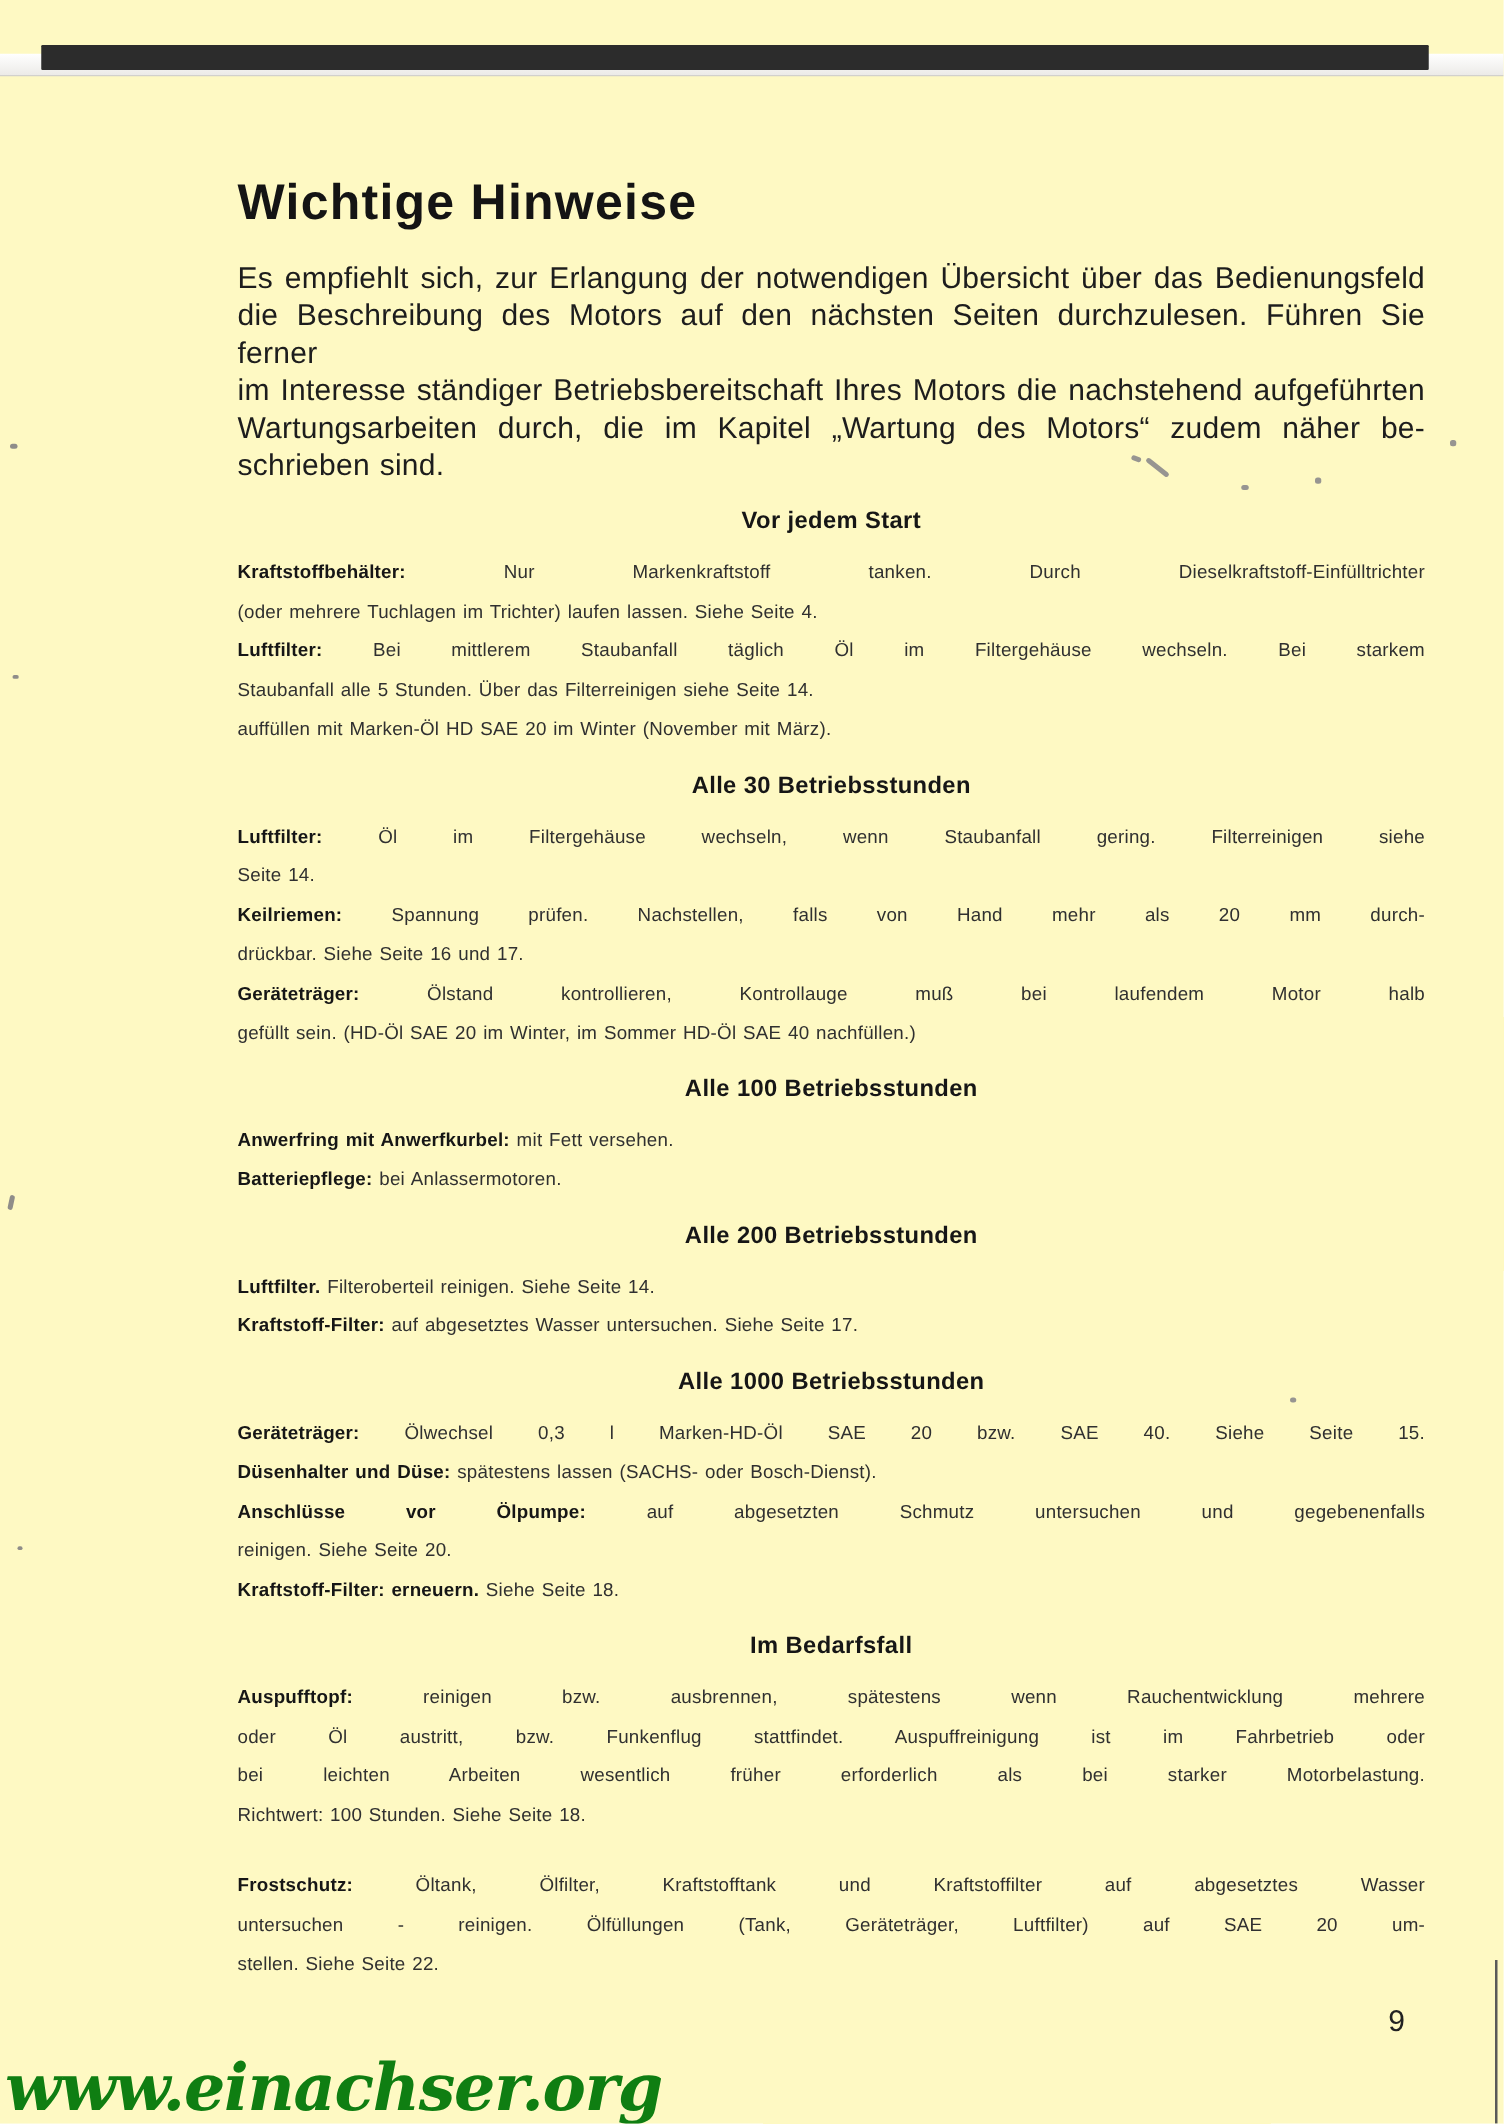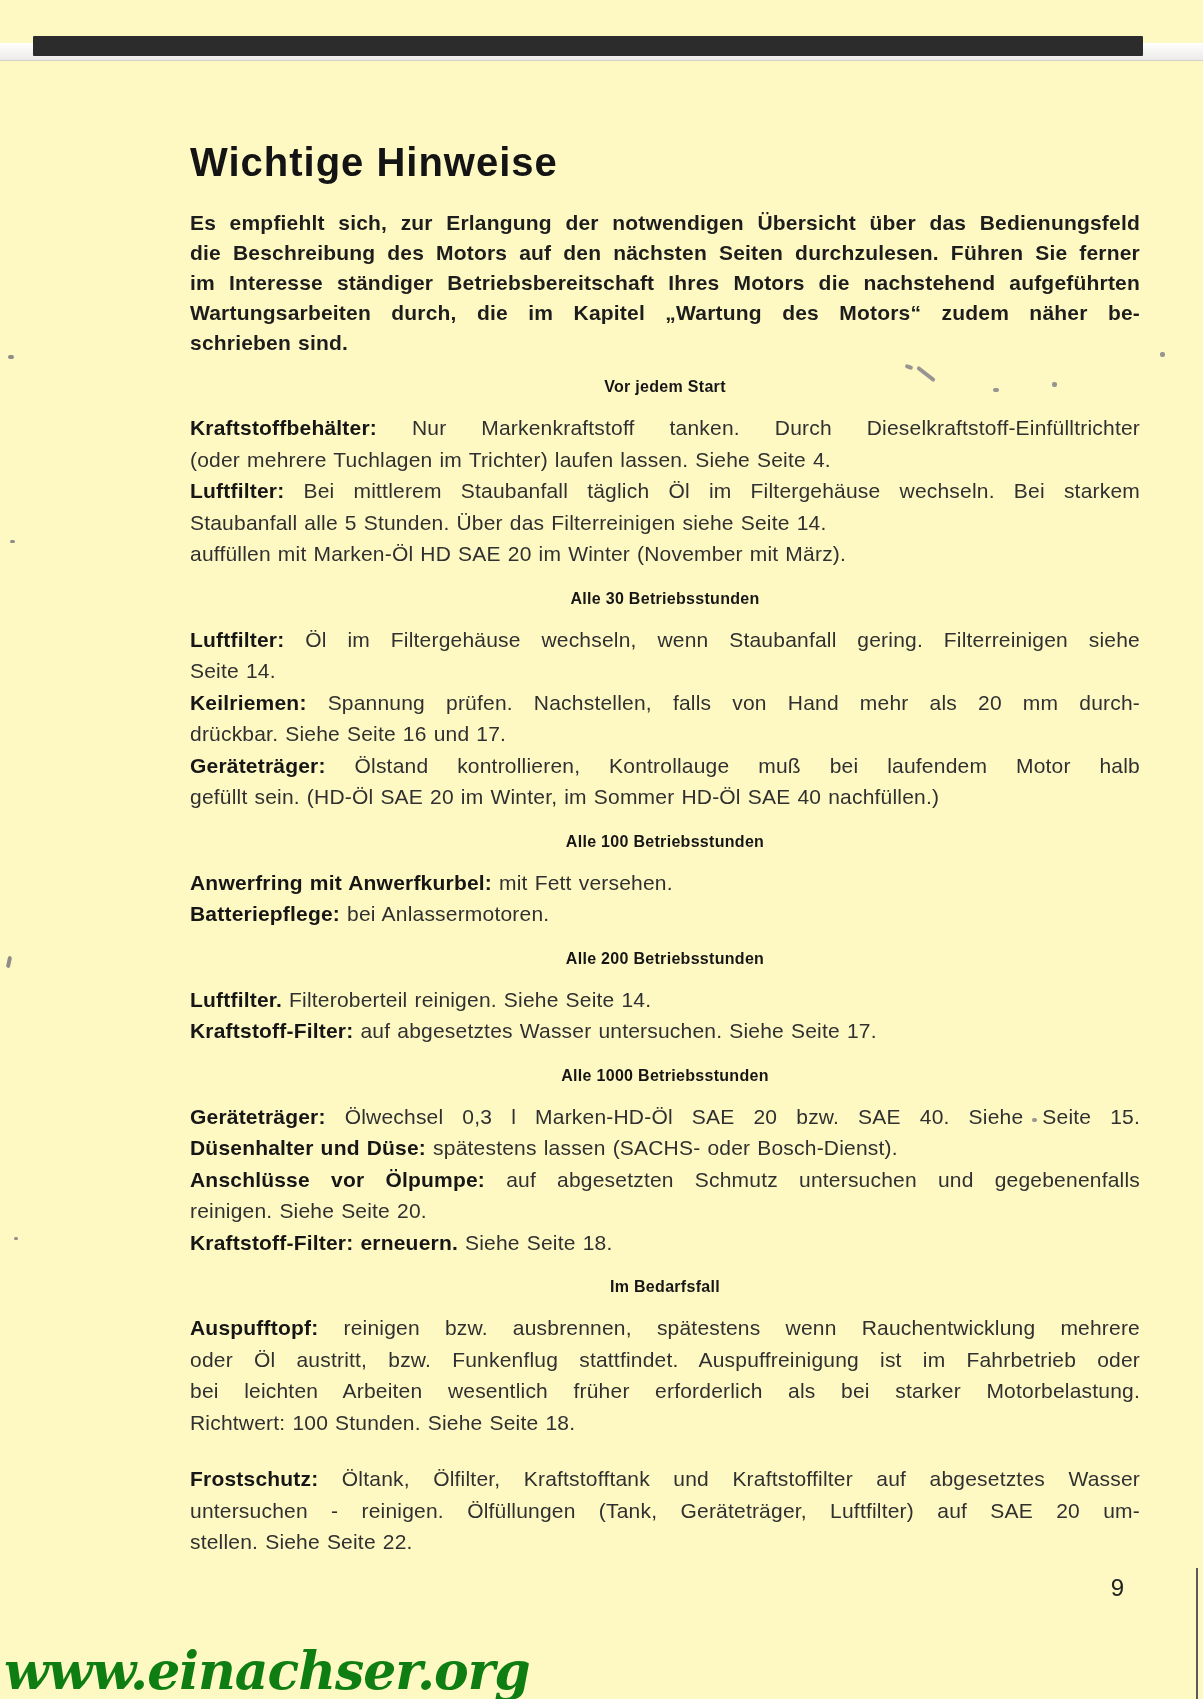--- a/index.html
+++ b/index.html
@@ -14,25 +14,25 @@
     background:linear-gradient(#ffffff,#ecebe8); border-bottom:1px solid #d2d1cd;}
   .top-bar{position:absolute; top:36px; left:33px; width:1110px; height:20px;
     background:#2c2c2c; border-radius:1px;}
   .right-edge-line{position:absolute; left:1196px; top:1568px; width:2px; height:131px; background:#5a5a58;}
   .speck{position:absolute; background:#8f8d89; border-radius:2px;}
   .smudge{position:absolute; background:#979591; border-radius:2px;}
   
   .content{position:absolute; left:190px; top:140px; width:950px;}
   h1{font-size:40px; line-height:44px; font-weight:700; color:#141414;
      margin:0 0 24px 0; letter-spacing:1px;}
-  .intro{font-size:21px; line-height:30px; font-weight:700; color:#1d1d1d;
+  .intro{font-size:24px; line-height:30px; font-weight:400; color:#1d1d1d;
      word-spacing:1px; letter-spacing:0.2px;}
-  .shead{font-size:16px; line-height:30px; font-weight:700; color:#161616;
+  .shead{font-size:19px; line-height:30px; font-weight:700; color:#161616;
      text-align:center; margin:14px 0 10px 0; letter-spacing:0.3px;}
-  .para{font-size:21px; line-height:31.5px; color:#303030;
+  .para{font-size:15px; line-height:31.5px; color:#303030;
      word-spacing:1px; letter-spacing:0.2px;}
   .para.gap{margin-top:25px;}
   .jline{text-align:justify; text-align-last:justify;}
   .jline.jlast{text-align-last:left;}
   .b{font-weight:700; color:#161616;}
   .pagenum{font-size:24px; color:#222222; text-align:right; padding-right:16px; margin-top:16px;}
   .watermark{
     position:absolute; left:4px; top:1640px;
     font-family:"DejaVu Serif", serif; font-style:italic; font-weight:600;
     font-size:52px; letter-spacing:-1px; color:#0f7e12; white-space:nowrap;

